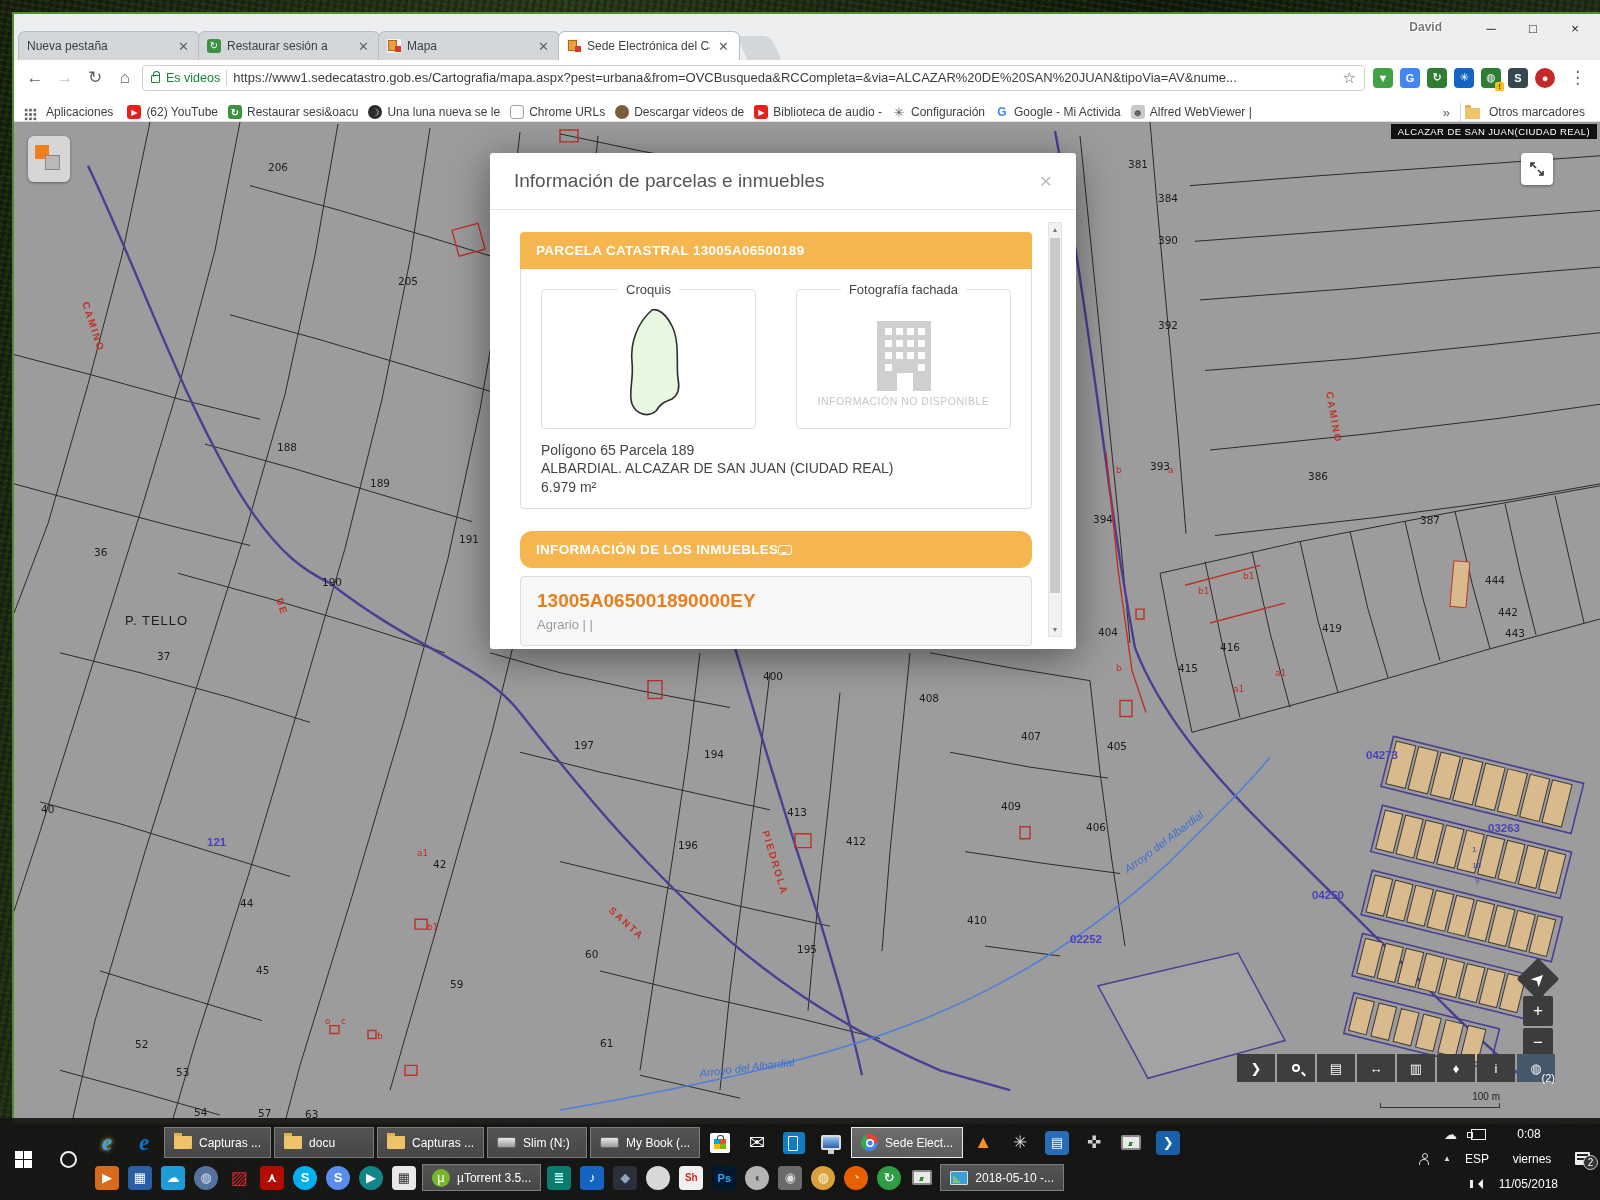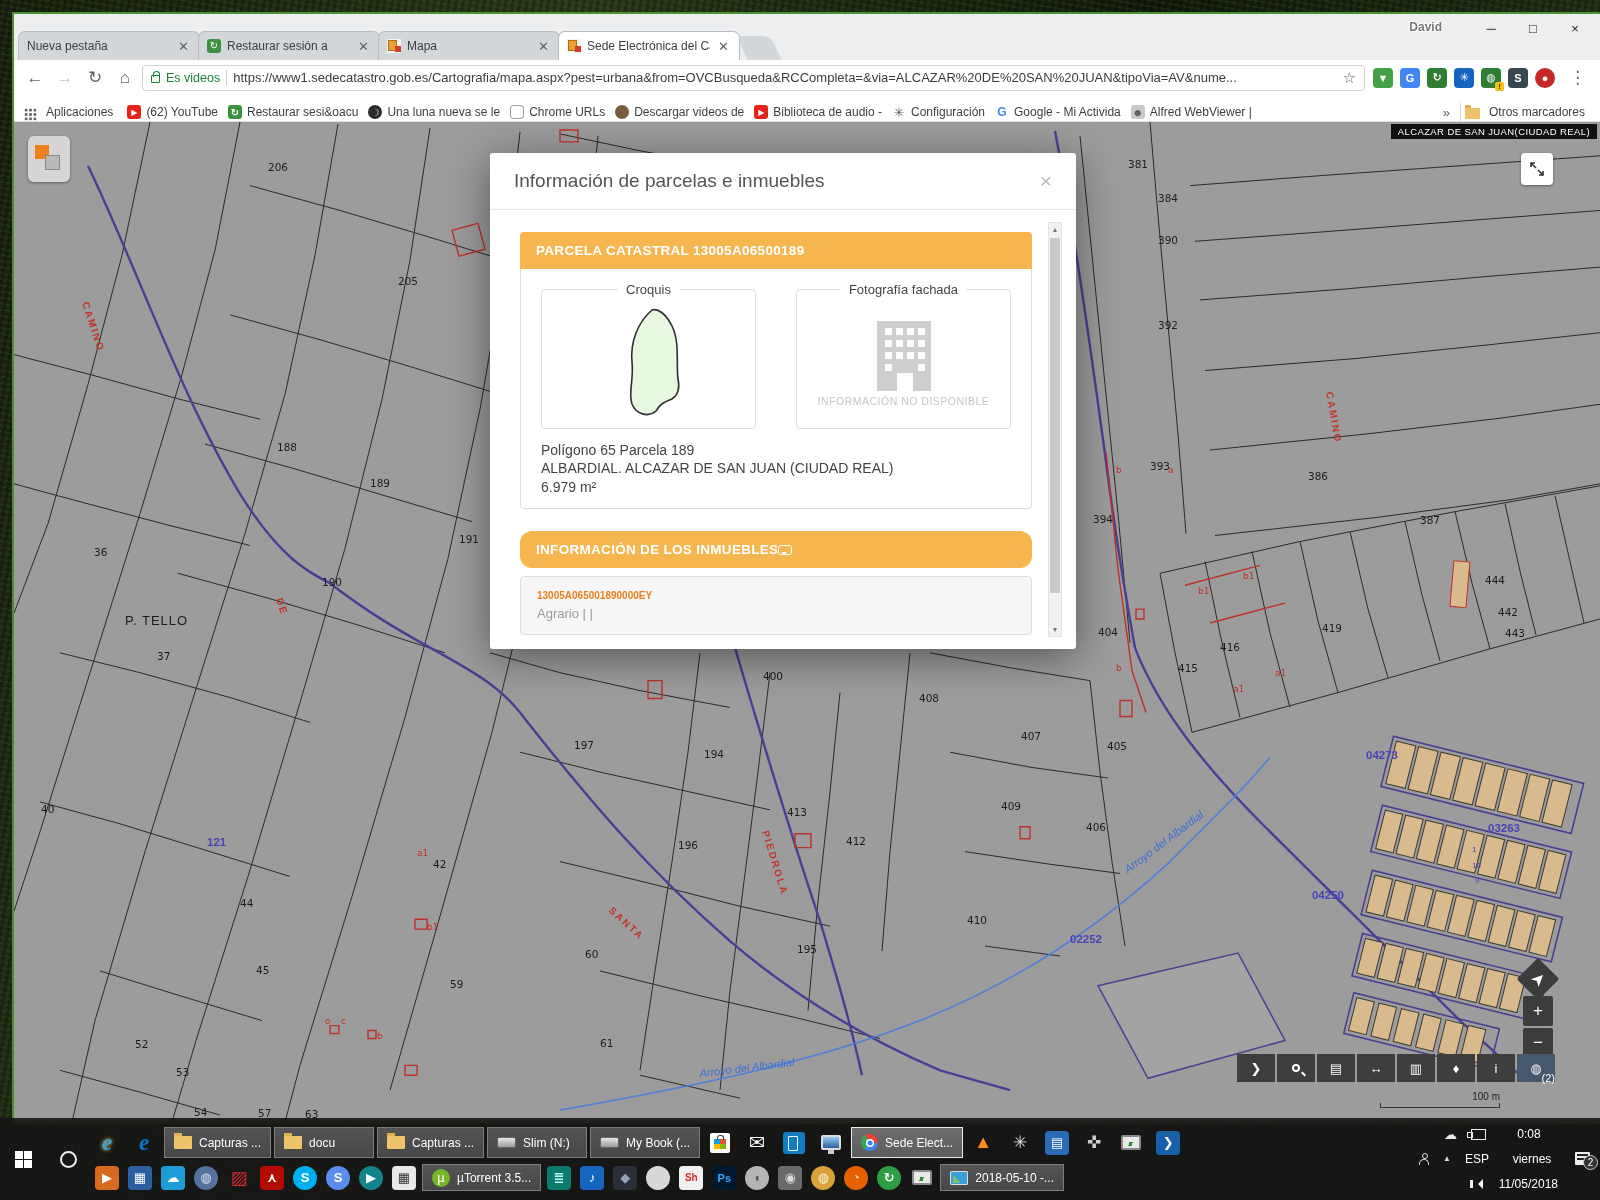--- a/index.html
+++ b/index.html
@@ -114,21 +114,21 @@
   .bubble::after{content:"";position:absolute;left:2px;bottom:-4px;border:3px solid transparent;border-top-color:#fff}
   .panel{border:1px solid #ddd;border-top:none;border-radius:0 0 4px 4px;padding:13px 20px 12px}
   .fieldsets{display:flex;gap:40px}
   fieldset{border:1px solid #e0e0e0;border-radius:4px;width:222px;height:147px;position:relative}
   fieldset legend{margin:0 auto;padding:0 8px;font-size:13px;color:#444}
   .croquis-box{display:flex;align-items:center;justify-content:center;height:100%}
   .foto-box{display:flex;flex-direction:column;align-items:center;justify-content:center;height:100%;gap:2px}
   .no-photo{font-size:10.5px;color:#c6c6c6;letter-spacing:.5px}
   .parcel-lines{margin-top:12px;font-size:14px;color:#444;line-height:1.32}
   .card{margin-top:8px;background:#f7f7f7;border:1px solid #ddd;border-radius:4px;padding:13px 16px}
-  .card .ref{color:#e87f1e;font-weight:bold;font-size:10px}
+  .card .ref{color:#e87f1e;font-weight:bold;font-size:19px}
   .card .typ{color:#9a9a9a;font-size:13px;margin-top:5px}
   .mscroll{position:absolute;right:14px;top:12px;bottom:12px;width:14px;background:#f1f1f1;border:1px solid #e3e3e3}
   .mscroll .arr{height:13px;display:flex;align-items:center;justify-content:center;font-size:7px;color:#777}
   .mscroll .arr.dn{position:absolute;bottom:0;left:0;right:0}
   .mscroll .thumb{position:absolute;left:1px;right:1px;top:15px;height:355px;background:#c9c9c9}
   
   .taskbar{position:absolute;left:0;right:0;bottom:0;height:82px;background:rgba(22,22,22,.92);
     display:flex;align-items:stretch;color:#fff}
   .tb-left{display:flex;align-items:center}
   .start{width:46px;display:flex;align-items:center;justify-content:center}

